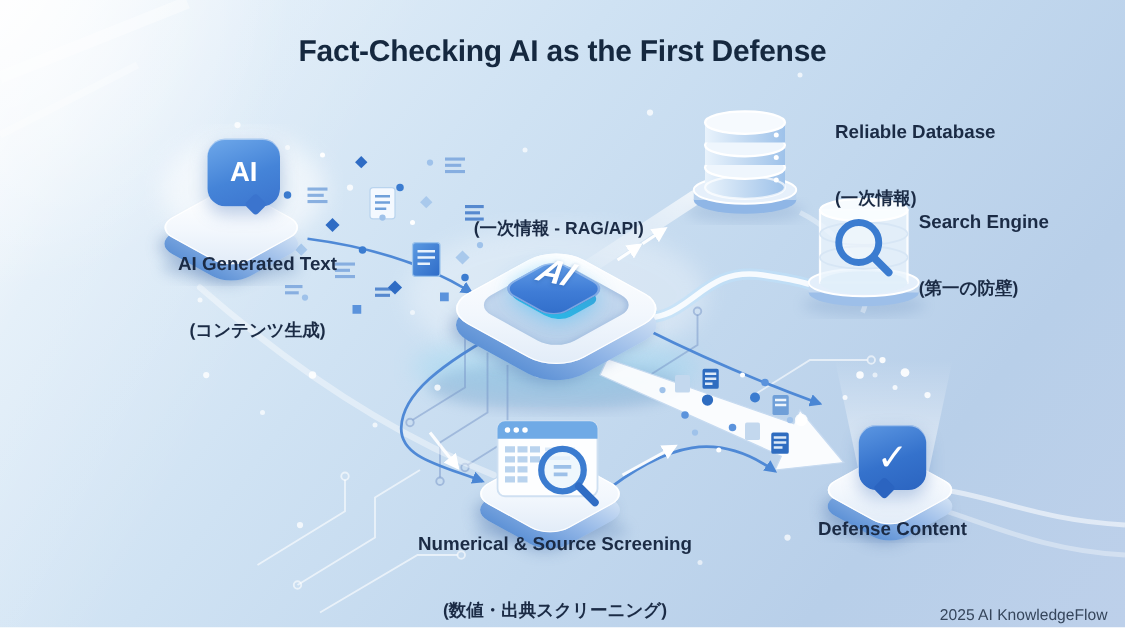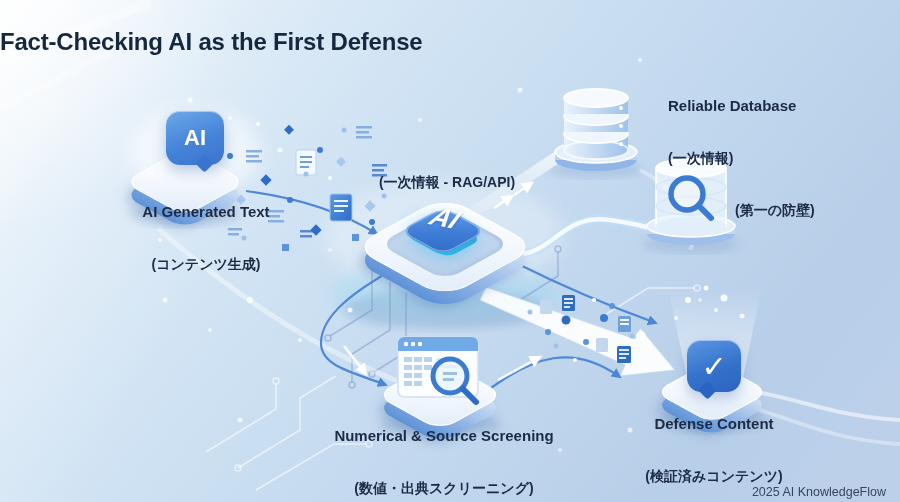--- a/index.html
+++ b/index.html
@@ -11,21 +11,21 @@
   .canvas::before{ 
     content:"";position:absolute;inset:0;pointer-events:none;z-index:1;
     background:
       radial-gradient(circle at -2% -4%, rgba(255,255,255,.95) 0%, rgba(255,255,255,.55) 9%, rgba(255,255,255,0) 24%),
       linear-gradient(118deg, rgba(255,255,255,.55) 0%, rgba(255,255,255,.18) 12%, rgba(255,255,255,0) 30%);
   }
   svg.bg{position:absolute;inset:0;z-index:2;}
   .layer{position:absolute;inset:0;z-index:3;}
 
   .title{
-    position:absolute;left:0;top:28px;width:900px;margin:0;
+    position:absolute;left:0;top:28px;width:900px;margin:0;text-align:center;
     font-size:24px;font-weight:800;letter-spacing:-.2px;color:#15283f;z-index:5;
   }
   .footer{
     position:absolute;right:14px;top:485px;font-size:12.5px;color:#36465c;z-index:5;
   }
 
   
   .iso{position:absolute;}
   .iso .iso-side,.iso .iso-top{
     position:absolute;left:0;width:100%;height:100%;
@@ -380,20 +380,21 @@
         <ellipse cx="48" cy="76" rx="44" ry="11" fill="#e4effb" stroke="#ffffff" stroke-width="1.5"></ellipse>
         <rect x="13" y="18" width="70" height="58" fill="rgba(236,245,252,.78)" stroke="rgba(255,255,255,.9)" stroke-width="1.8"></rect>
         <ellipse cx="48" cy="76" rx="35" ry="9" fill="rgba(224,238,250,.9)"></ellipse>
         <ellipse cx="48" cy="56" rx="35" ry="9" fill="none" stroke="#d7e6f5" stroke-width="1.5"></ellipse>
         <ellipse cx="48" cy="37" rx="35" ry="9" fill="none" stroke="#d7e6f5" stroke-width="1.5"></ellipse>
         <ellipse cx="48" cy="18" rx="35" ry="9" fill="rgba(250,253,255,.95)" stroke="#ffffff" stroke-width="1.8"></ellipse>
         <circle cx="44" cy="44" r="16" fill="rgba(255,255,255,.4)" stroke="#3b7cd0" stroke-width="5.5"></circle>
         <line x1="56" y1="56" x2="68" y2="68" stroke="#3b7cd0" stroke-width="6" stroke-linecap="round"></line>
       </svg>
       <div class="label lab-search">
+        <div class="en">Search Engine</div>
         <div class="jp">(第一の防壁)</div>
       </div>
     </div>
 
     <div>
       <div class="iso" style="left:394px;top:349px;width:92px;height:92px;">
         <span class="iso-side"></span>
           <span class="iso-top"></span>
       </div>
       <svg class="icon-abs" style="left:397px;top:336px;" width="88" height="72" viewBox="0 0 88 72">
@@ -432,19 +433,18 @@
     <div>
       <div class="iso" style="left:671px;top:351px;width:82px;height:82px;">
         <span class="iso-side"></span>
           <span class="iso-top"></span>
       </div>
       <div class="bubble bubble-check">
         <span>✓</span>
       </div>
       <div class="label lab-center lab-verified">
         <div class="en">Defense Content</div>
-        <div class="jp">(検証済みコンテンツ)</div>
       </div>
     </div>
 
     <div class="footer">2025 AI KnowledgeFlow</div>
   </div>
 </div>
 
 </body></html>

